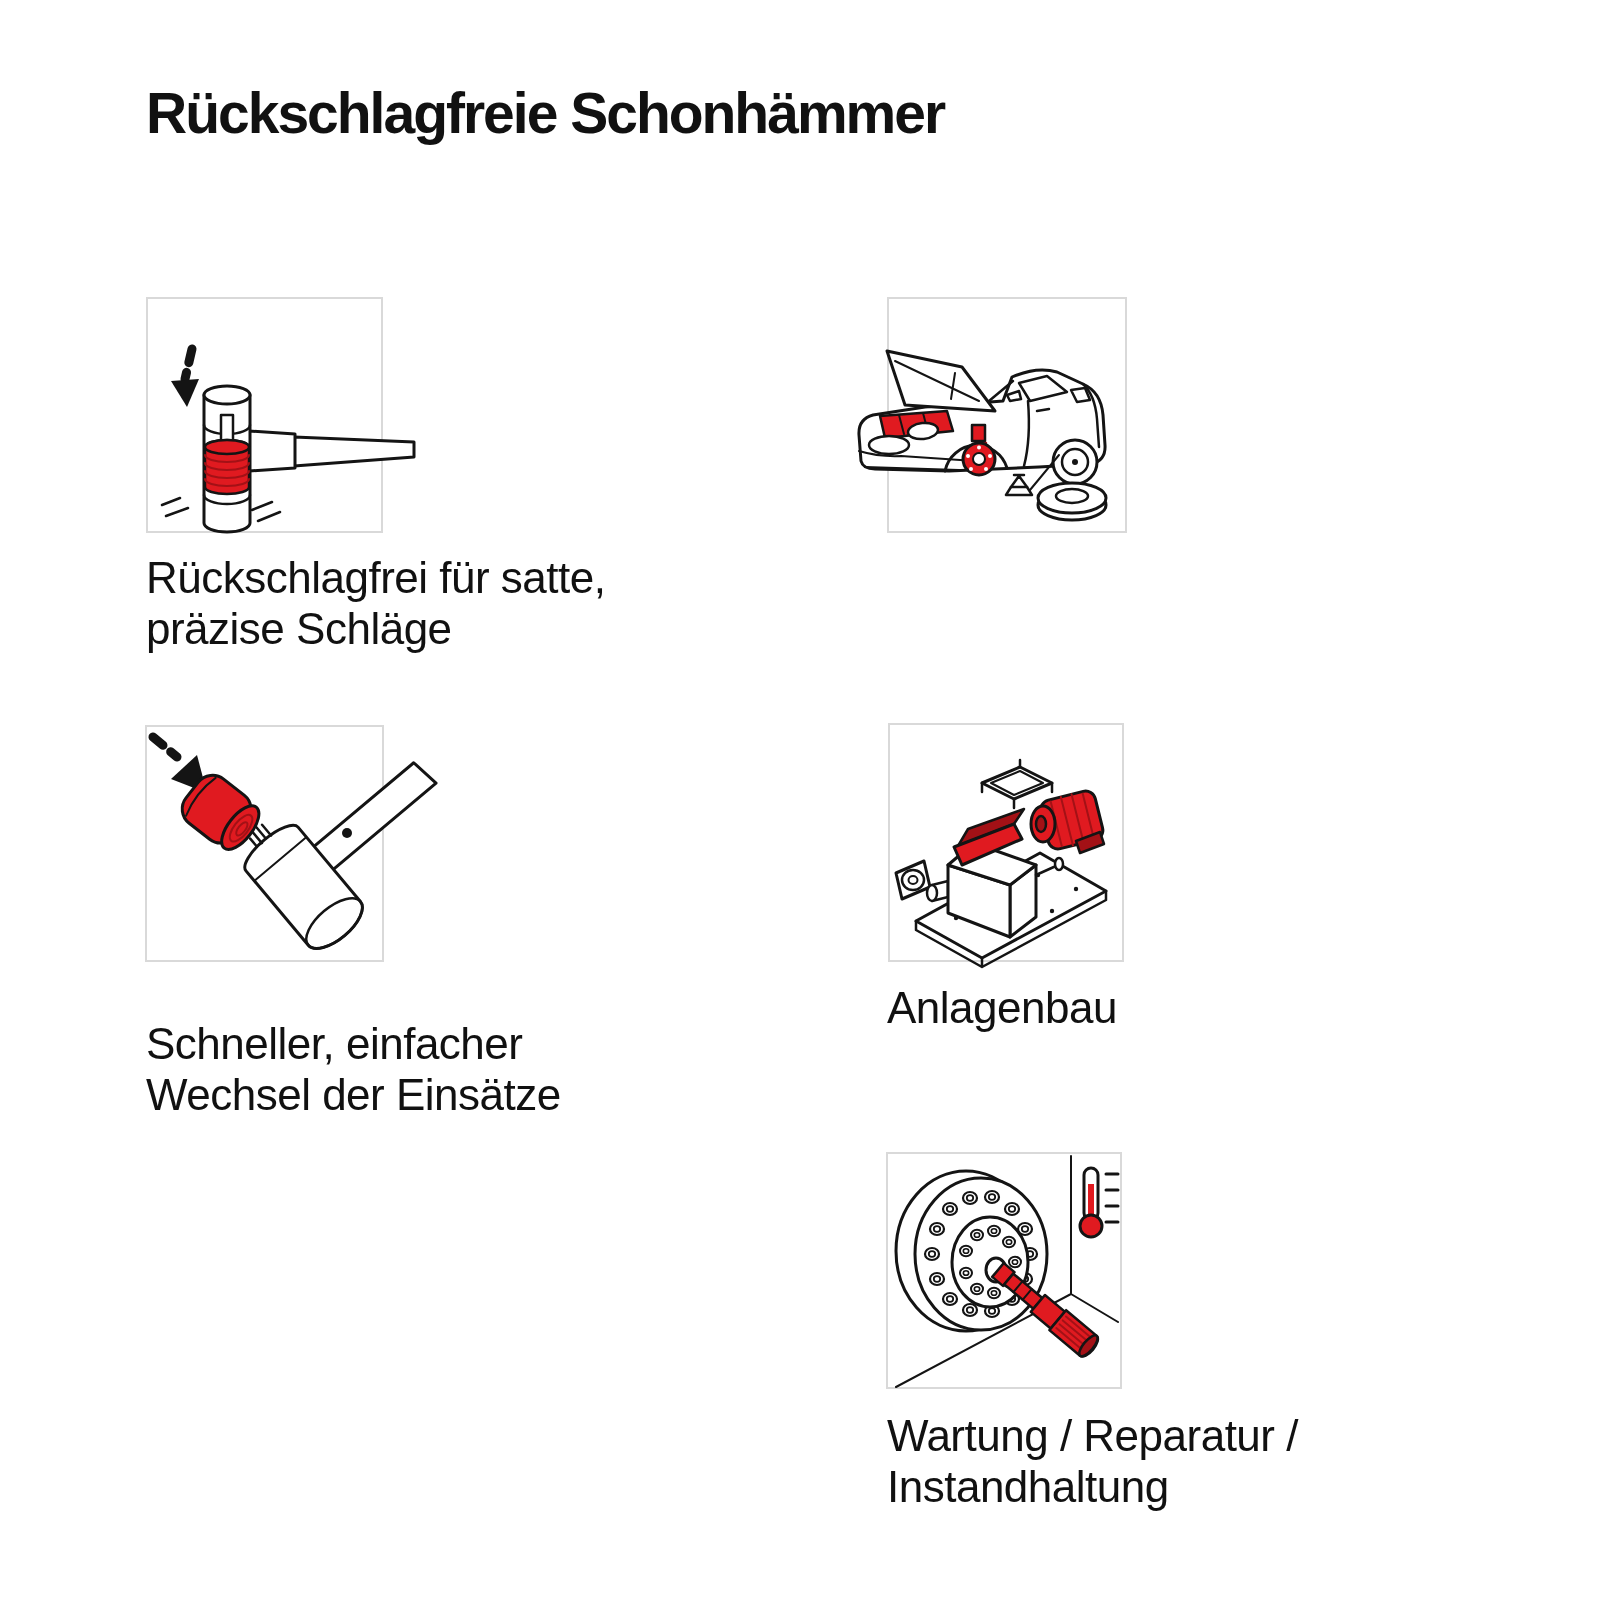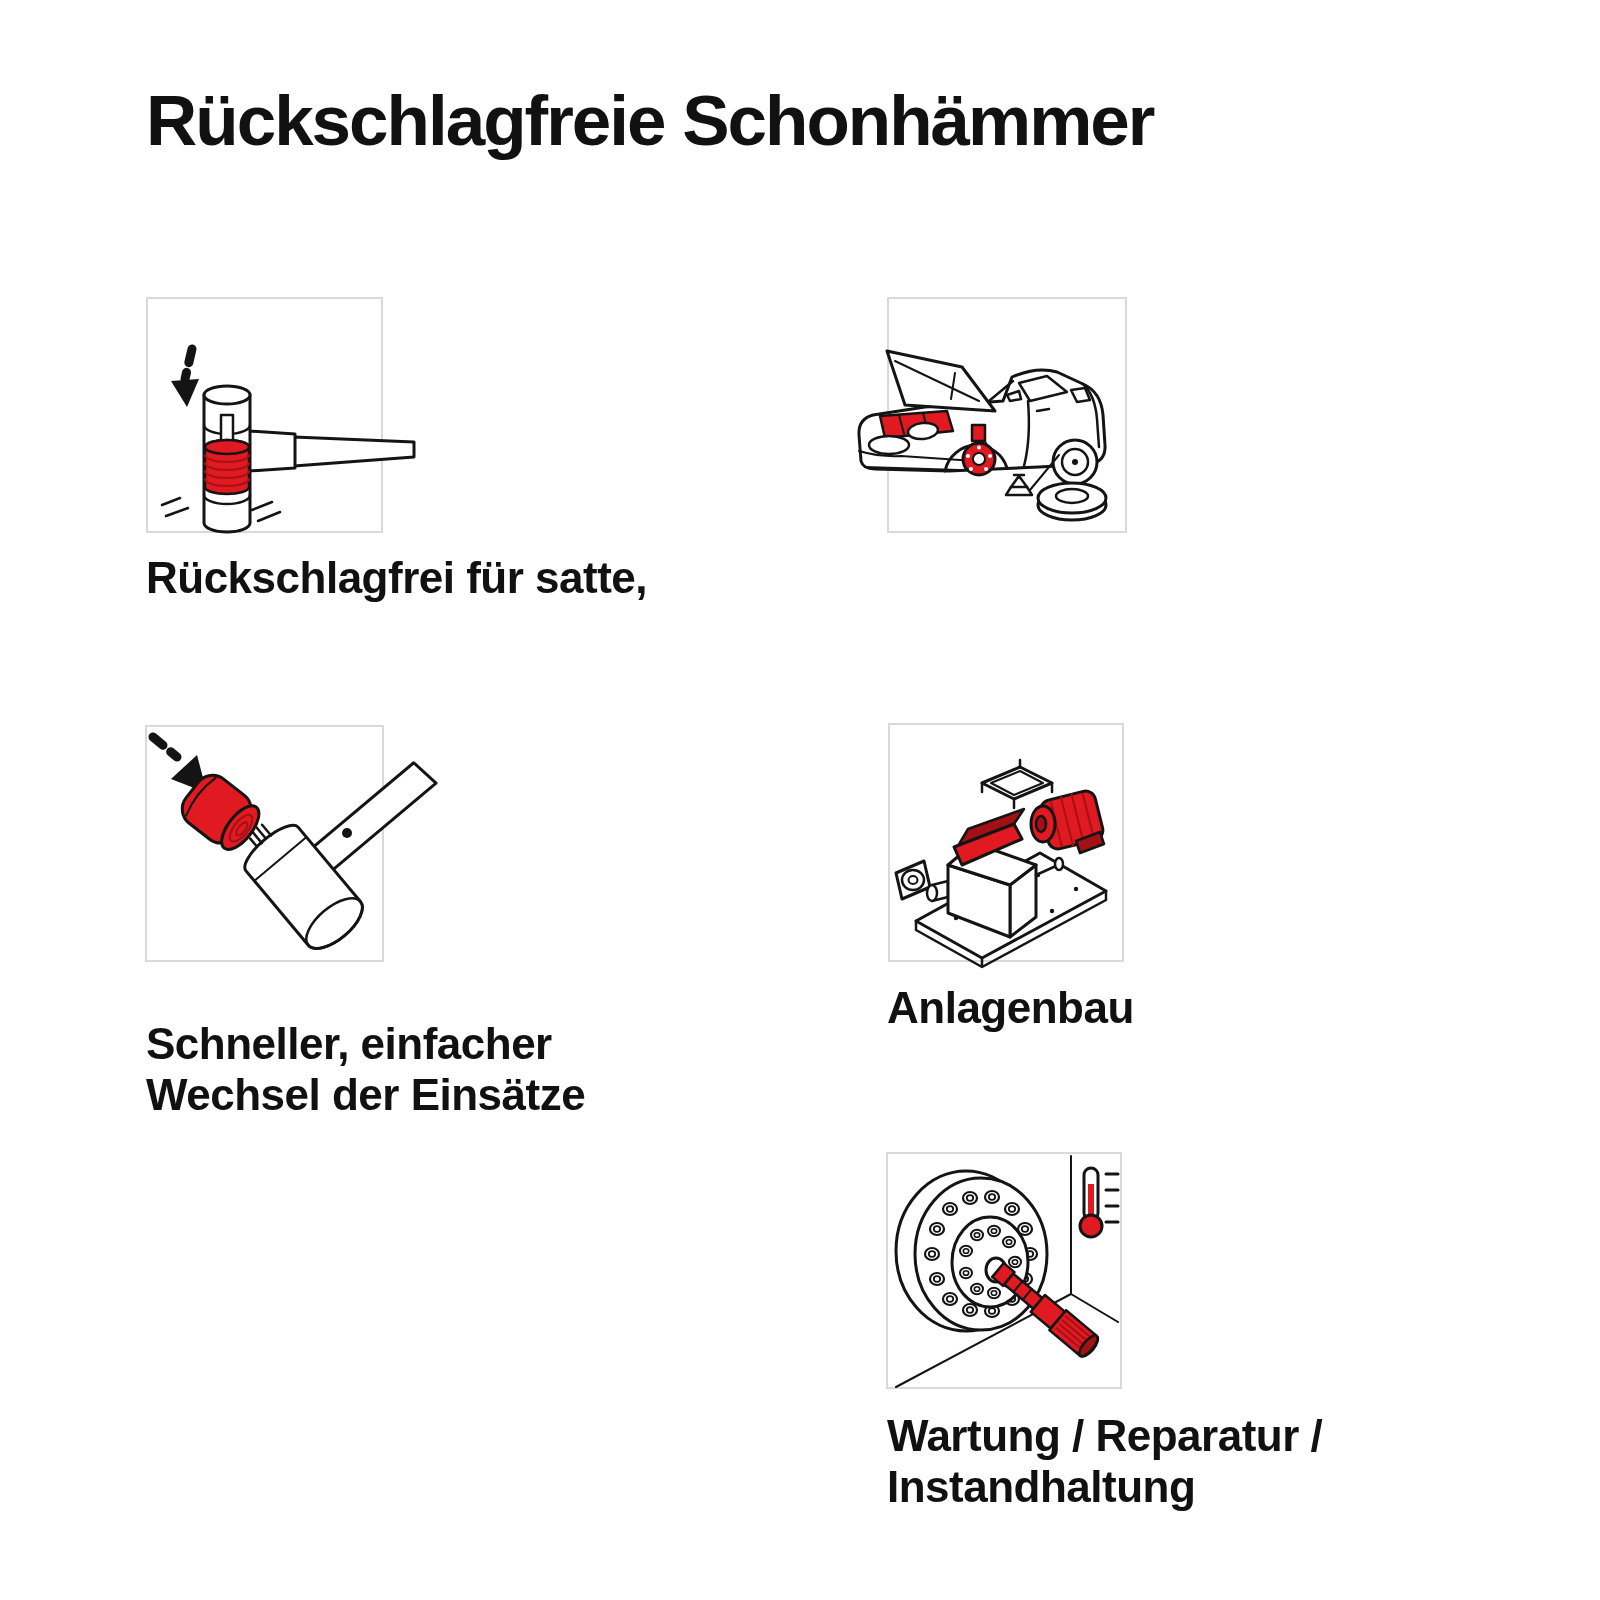--- a/index.html
+++ b/index.html
@@ -11,30 +11,30 @@
     --background:#ffffff;
   }
   html,body{margin:0;padding:0;background:#f2f2f2;}
   .canvas{
     position:relative;width:1600px;height:1600px;margin:0 auto;
     background:var(--background);overflow:hidden;
     font-family:"Liberation Sans","DejaVu Sans",sans-serif;color:var(--text);
   }
   .page-title{
     position:absolute;left:146px;top:84px;margin:0;
-    font-size:71px;font-weight:bold;letter-spacing:-2px;line-height:1.05;
+    font-size:57px;font-weight:bold;letter-spacing:-2px;line-height:1.05;
     white-space:nowrap;color:var(--text);
   }
   .tile{
     position:absolute;background:#fff;border:2px solid var(--tile-border);
     overflow:visible;
   }
   .tile svg{position:absolute;left:0;top:0;overflow:visible;display:block;}
   .caption{
-    position:absolute;margin:0;font-weight:bold;font-size:44px;
+    position:absolute;margin:0;font-weight:normal;font-size:44px;
     line-height:1.16;letter-spacing:-0.5px;white-space:nowrap;color:var(--text);
   }
   .caption span{display:block;}
   
   #tile-0{left:146px;top:297px;width:233px;height:232px;}
   #tile-1{left:887px;top:297px;width:236px;height:232px;}
   #tile-2{left:145px;top:725px;width:235px;height:233px;}
   #tile-3{left:888px;top:723px;width:232px;height:235px;}
   #tile-4{left:886px;top:1152px;width:232px;height:233px;}
   #cap-0{left:146px;top:552px;}
@@ -277,20 +277,21 @@
         <path class="r" style="stroke-width:2.5" d="M162 105 L188 105 L188 127 L162 127 Z"></path>
         <path class="r" style="stroke-width:2.5" d="M188 103 L228 103 A6 13 0 0 1 228 129 L188 129 Z"></path>
         <path class="rl" d="M192 108 L228 108 M192 113 L230 113 M192 118 L230 118 M192 123 L228 123"></path>
         <ellipse class="rd" cx="228" cy="116" rx="5" ry="13"></ellipse>
       </g>
     </svg>
   </div>
 
   <p class="caption" id="cap-0">
     <span>Rückschlagfrei für satte,</span>
+    <span>präzise Schläge</span>
   </p>
   <p class="caption" id="cap-2">
     <span>Schneller, einfacher</span>
     <span>Wechsel der Einsätze</span>
   </p>
   <p class="caption" id="cap-3">
     <span>Anlagenbau</span>
     <span></span>
   </p>
   <p class="caption" id="cap-4">

